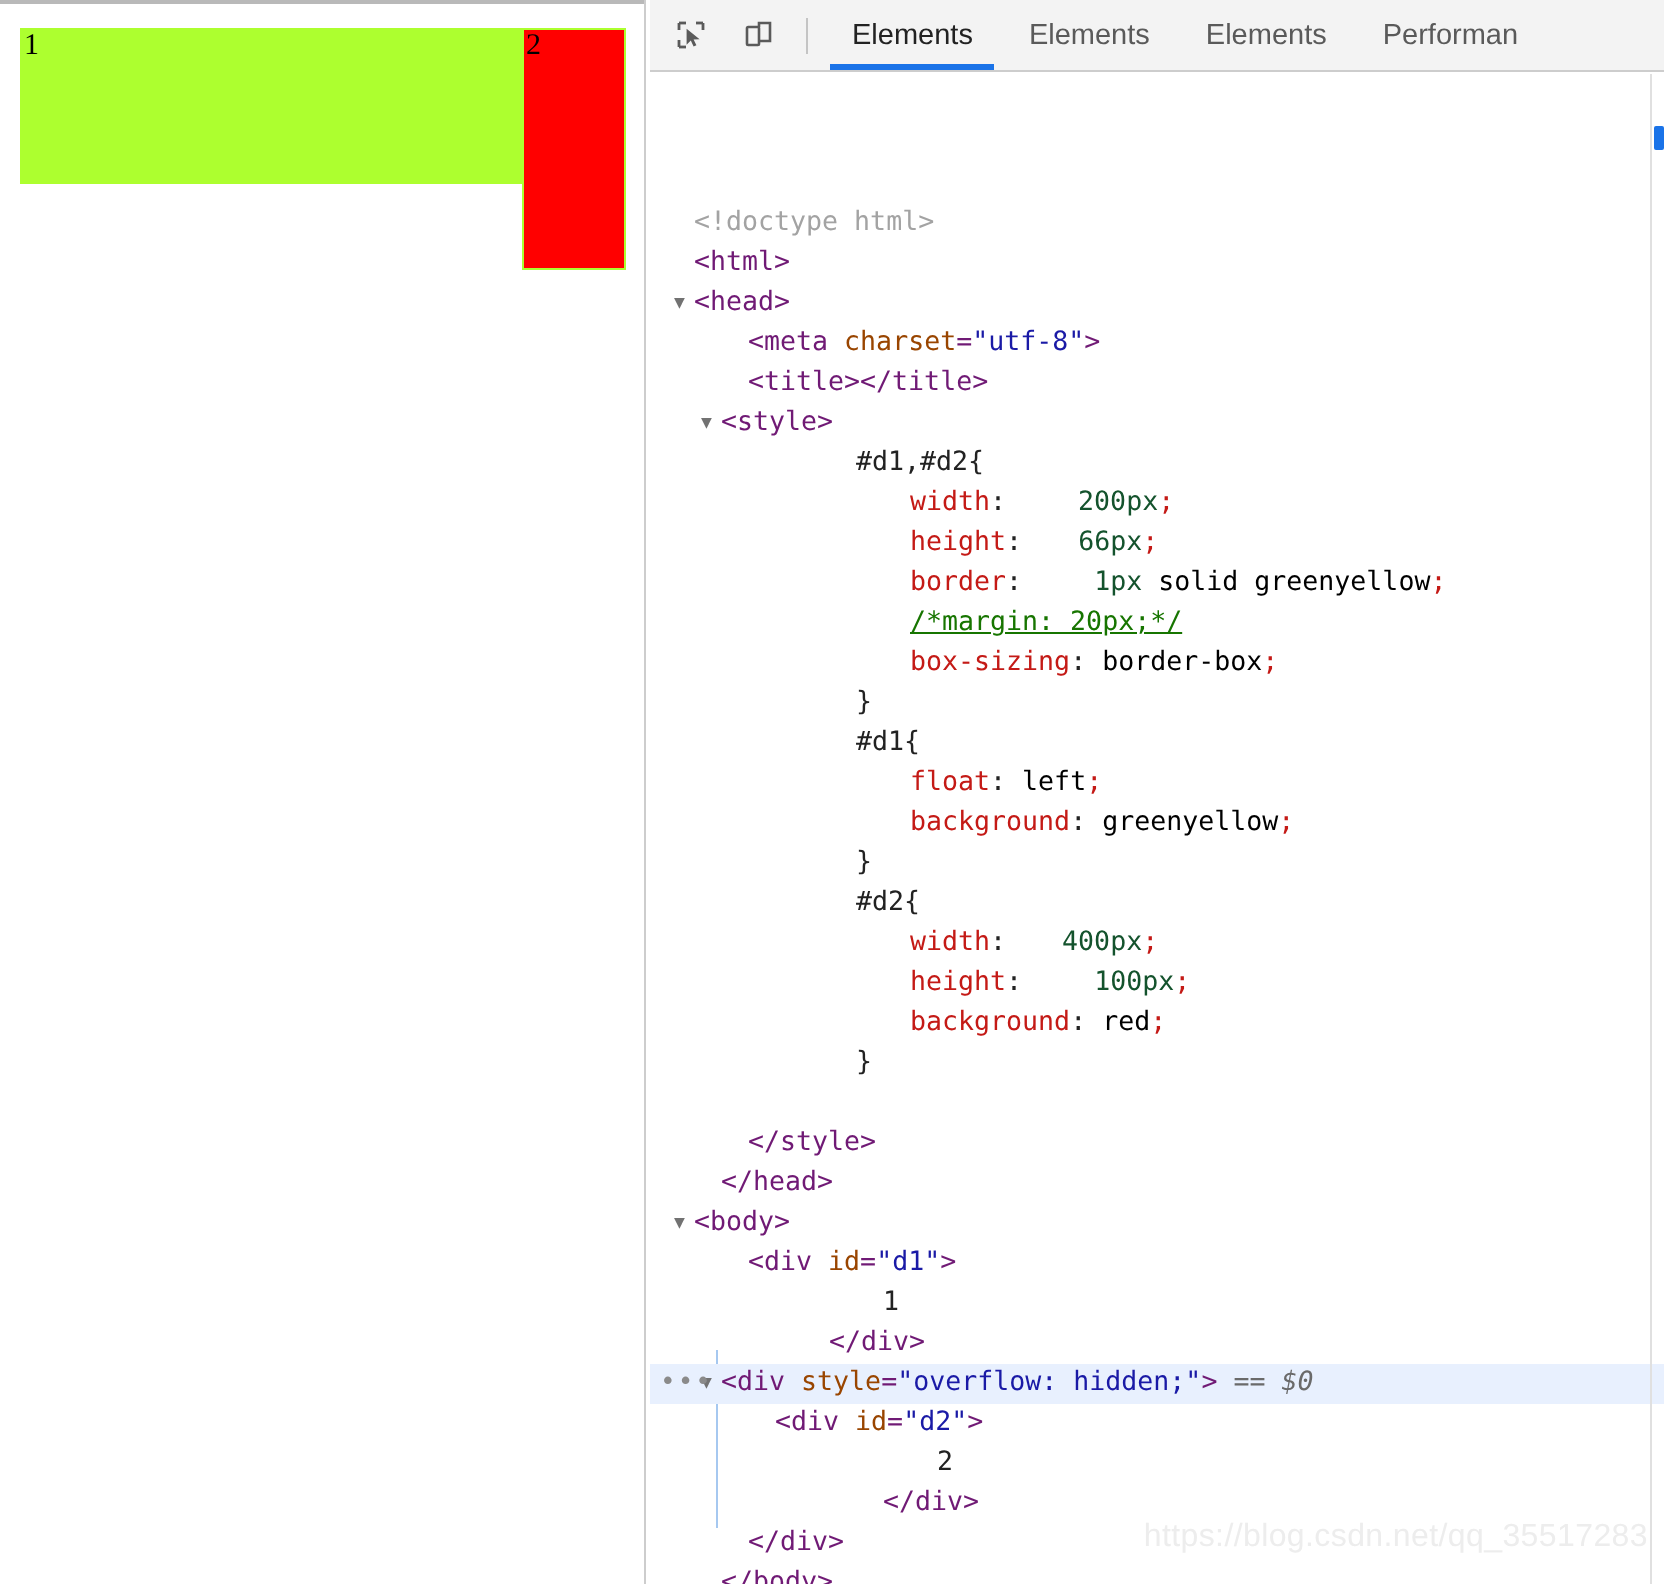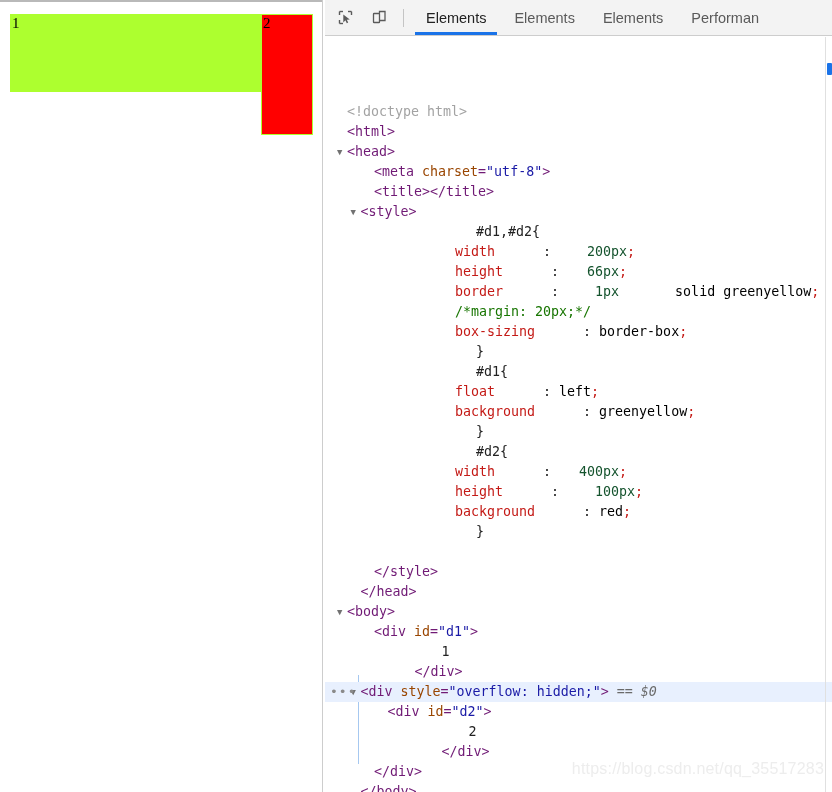--- a/index.html
+++ b/index.html
@@ -196,25 +196,25 @@
 
   
   .tag      { color: #701a75; }
   .attr     { color: #994500; }
   .val      { color: #1a1aa6; }
   .doctype  { color: #a3a3a3; }
   .text     { color: #222222; }
   .selref   { color: #6a6a6a; font-style: italic; }
 
   
-  .css-sel  { color: #222222; margin-left: 48px; }
+  .css-sel  { color: #222222; }
   .css-prop { color: #c41a16; }
   .css-num  { color: #14532d; margin-left: 28px; }
   .css-kw   { color: #000000; }
-  .css-comment { color: #177500; }
+  .css-comment { color: #177500; text-decoration: underline; }
 
   .guide {
     position: absolute;
     top: 0;
     bottom: 0;
     width: 1px;
     background: #a6c8f0;
   }
 
   

